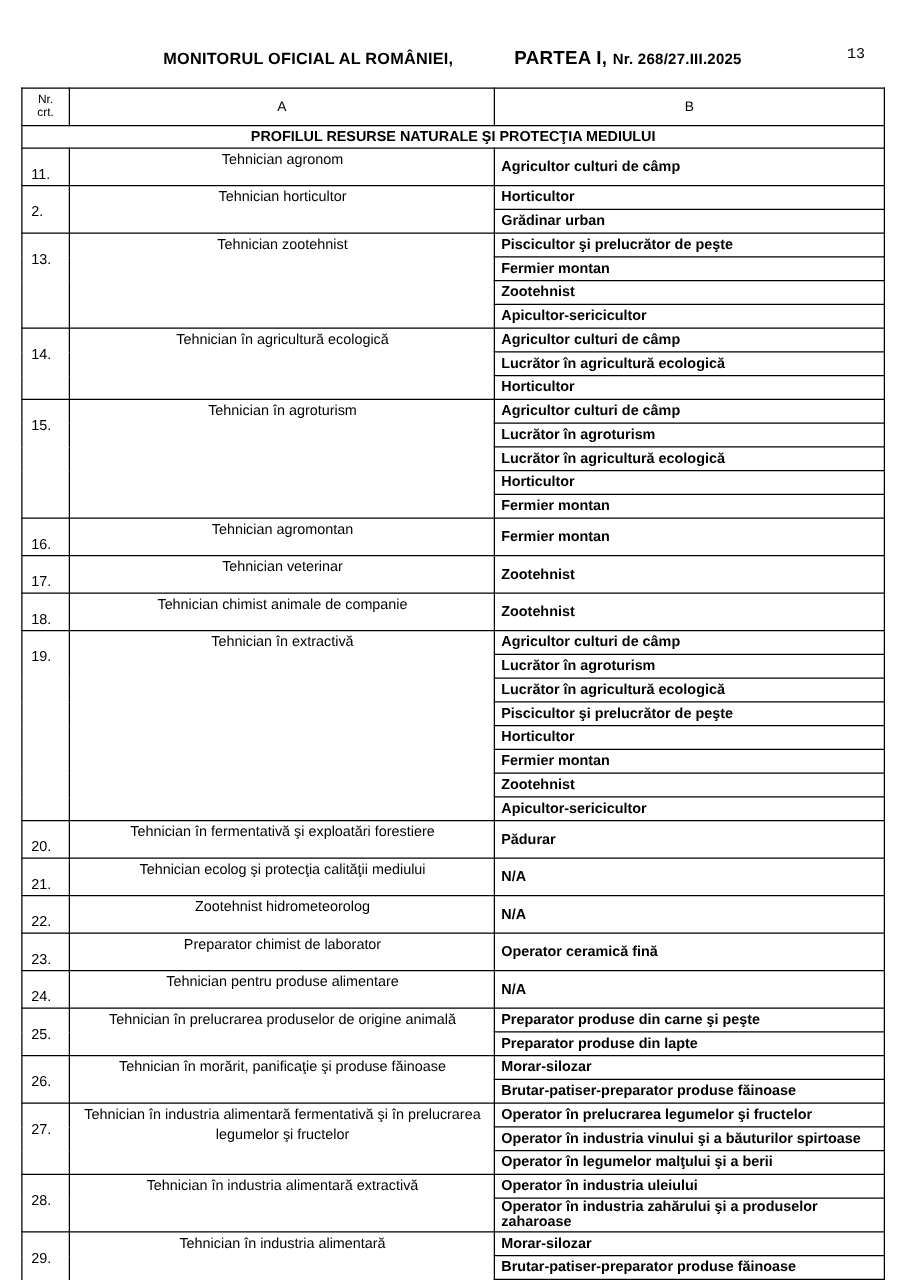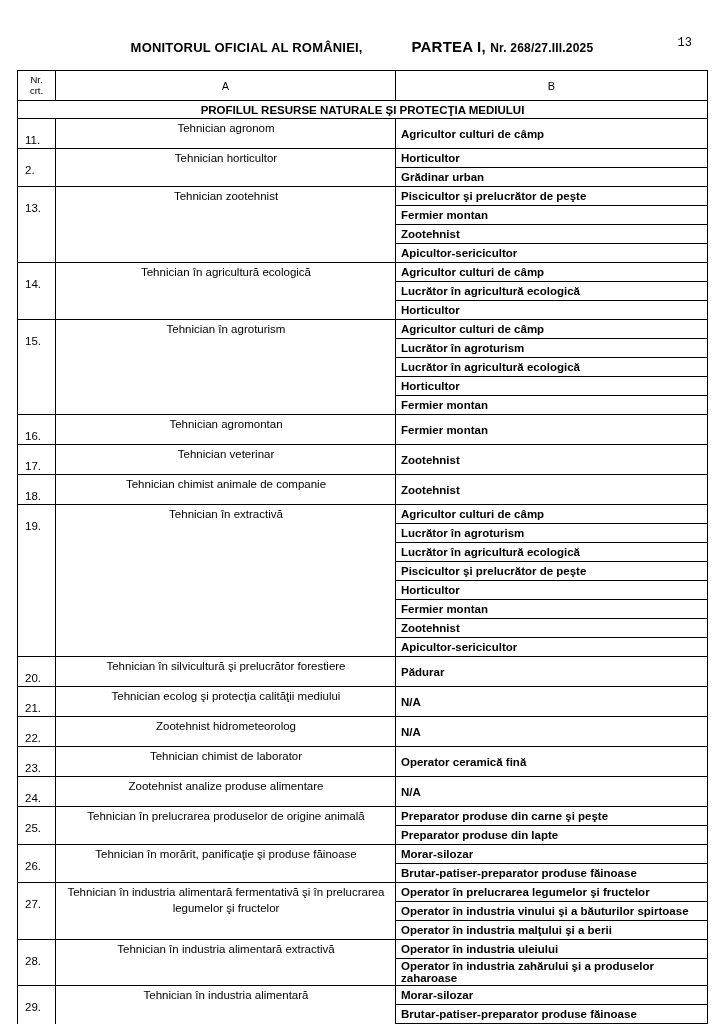--- a/index.html
+++ b/index.html
@@ -175,41 +175,41 @@
         <td class="cell-b">Fermier montan</td>
       </tr>
       <tr>
         <td class="cell-b">Zootehnist</td>
       </tr>
       <tr>
         <td class="cell-b">Apicultor-sericicultor</td>
       </tr>
       <tr>
         <td class="cell-nr" rowspan="1">20.</td>
-        <td class="cell-a" rowspan="1">Tehnician în silvicultură şi prelucrător forestiere</td>
+        <td class="cell-a" rowspan="1">Tehnician în fermentativă şi exploatări forestiere</td>
         <td class="cell-b">Pădurar</td>
       </tr>
       <tr>
         <td class="cell-nr" rowspan="1">21.</td>
         <td class="cell-a" rowspan="1">Tehnician ecolog şi protecţia calităţii mediului</td>
         <td class="cell-b">N/A</td>
       </tr>
       <tr>
         <td class="cell-nr" rowspan="1">22.</td>
         <td class="cell-a" rowspan="1">Zootehnist hidrometeorolog</td>
         <td class="cell-b">N/A</td>
       </tr>
       <tr>
         <td class="cell-nr" rowspan="1">23.</td>
-        <td class="cell-a" rowspan="1">Tehnician chimist de laborator</td>
+        <td class="cell-a" rowspan="1">Preparator chimist de laborator</td>
         <td class="cell-b">Operator ceramică fină</td>
       </tr>
       <tr>
         <td class="cell-nr" rowspan="1">24.</td>
-        <td class="cell-a" rowspan="1">Zootehnist analize produse alimentare</td>
+        <td class="cell-a" rowspan="1">Tehnician pentru produse alimentare</td>
         <td class="cell-b">N/A</td>
       </tr>
       <tr>
         <td class="cell-nr" rowspan="2">25.</td>
         <td class="cell-a" rowspan="2">Tehnician în prelucrarea produselor de origine animală</td>
         <td class="cell-b">Preparator produse din carne şi peşte</td>
       </tr>
       <tr>
         <td class="cell-b">Preparator produse din lapte</td>
       </tr>
@@ -223,21 +223,21 @@
       </tr>
       <tr>
         <td class="cell-nr" rowspan="3">27.</td>
         <td class="cell-a" rowspan="3">Tehnician în industria alimentară fermentativă şi în prelucrarea legumelor şi fructelor</td>
         <td class="cell-b">Operator în prelucrarea legumelor şi fructelor</td>
       </tr>
       <tr>
         <td class="cell-b">Operator în industria vinului şi a băuturilor spirtoase</td>
       </tr>
       <tr>
-        <td class="cell-b">Operator în industria malţului şi a berii</td>
+        <td class="cell-b">Operator în legumelor malţului şi a berii</td>
       </tr>
       <tr>
         <td class="cell-nr" rowspan="2">28.</td>
         <td class="cell-a" rowspan="2">Tehnician în industria alimentară extractivă</td>
         <td class="cell-b">Operator în industria uleiului</td>
       </tr>
       <tr>
         <td class="cell-b">Operator în industria zahărului şi a produselor zaharoase</td>
       </tr>
       <tr>

